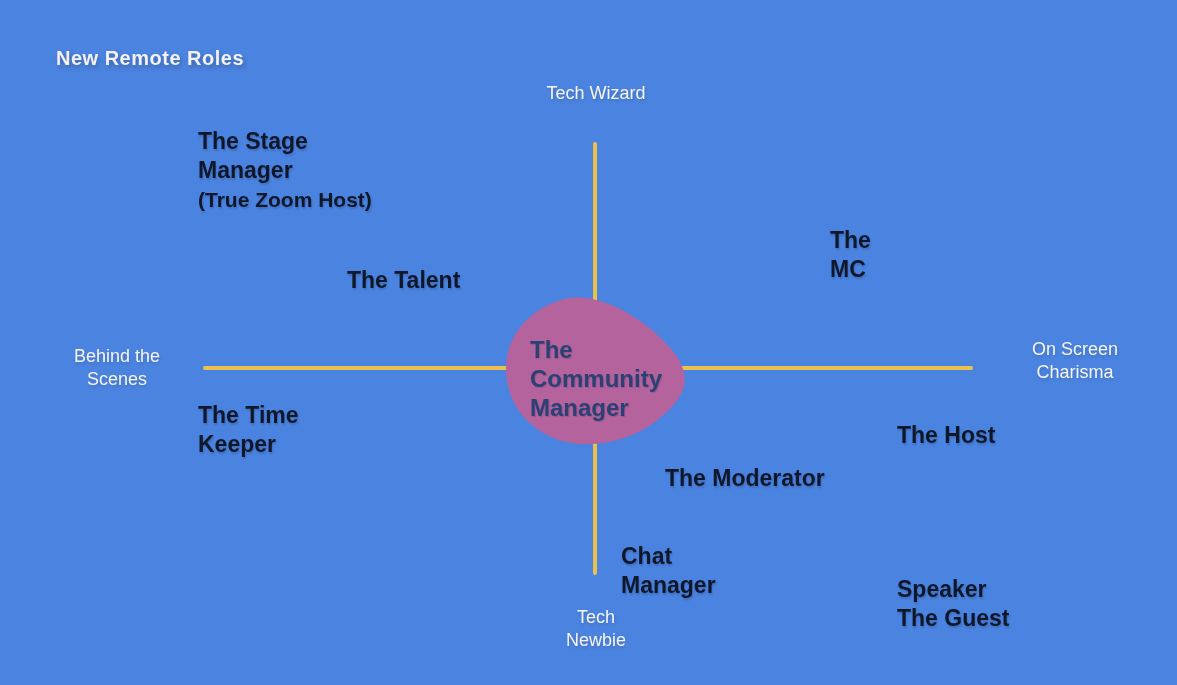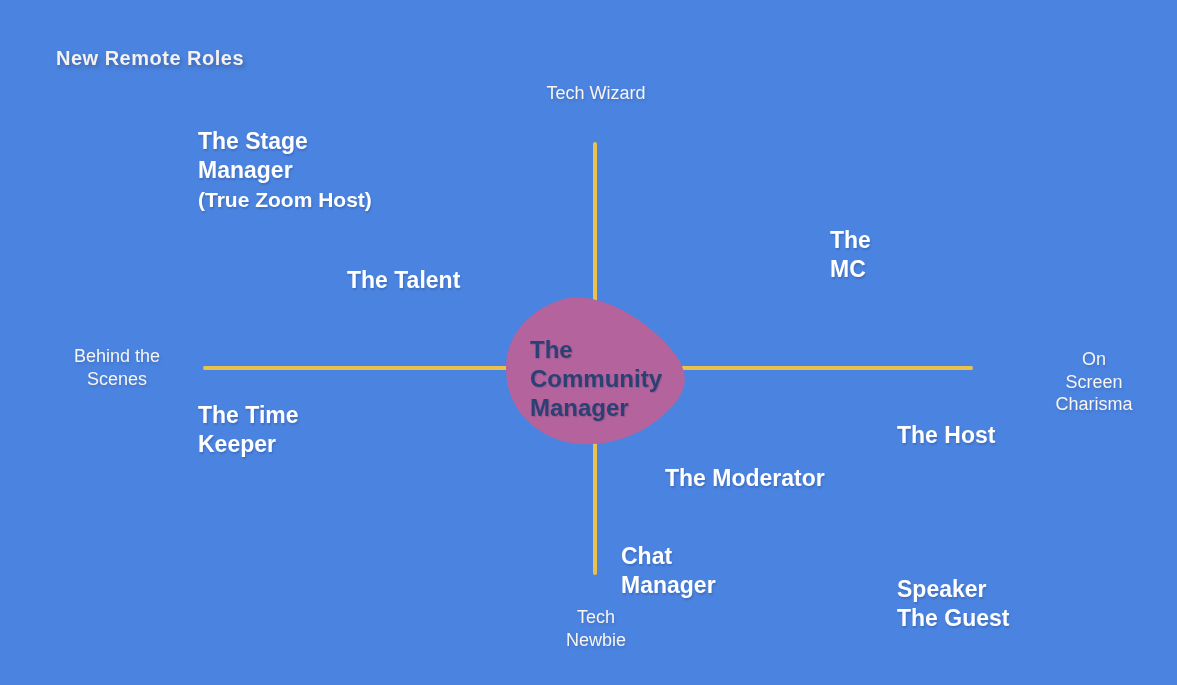--- a/index.html
+++ b/index.html
@@ -23,21 +23,21 @@
   .axis-line.h { left: 203px; top: 366px; width: 770px; height: 4px; }
   .axis-line.v { left: 593px; top: 142px; width: 4px; height: 433px; }
   .axis-label {
     color: #f7f5f2; font-size: 18px; font-weight: 400;
     line-height: 1.26; text-align: center;
     text-shadow: 1px 2px 3px rgba(35,50,95,0.22);
     transform: translateX(-50%);
   }
   .axis-label span { display: block; }
   .role {
-    color: #ffffff; font-size: 23px; font-weight: 700;
+    color: #0f172a; font-size: 23px; font-weight: 700;
     line-height: 1.26;
     text-shadow: 1px 2px 2px rgba(25,38,80,0.22);
   }
   .role span { display: block; }
   .role .sub { font-size: 21px; line-height: 1.3; margin-top: 1px; }
   .blob-svg { left: 503px; top: 292px; width: 190px; height: 160px; }
   .center-label {
     left: 530px; top: 336px;
     color: #2b4173; font-size: 24px; font-weight: 700;
     line-height: 1.2;
@@ -57,21 +57,21 @@
   <span>Tech Wizard</span>
 </div>
 <div class="abs axis-label" style="left:596px; top:606px;">
   <span>Tech</span>
   <span>Newbie</span>
 </div>
 <div class="abs axis-label" style="left:117px; top:345px;">
   <span>Behind the</span>
   <span>Scenes</span>
 </div>
-<div class="abs axis-label" style="left:1075px; top:348px;margin-left:19px;">
+<div class="abs axis-label" style="left:1075px; top:338px;">
   <span>On Screen</span>
   <span>Charisma</span>
 </div>
 
 <div class="abs role" style="left:198px; top:127px;">
   <span>The Stage</span>
   <span>Manager</span>
   <span class="sub">(True Zoom Host)</span>
 </div>
 <div class="abs role" style="left:347px; top:266px;">

